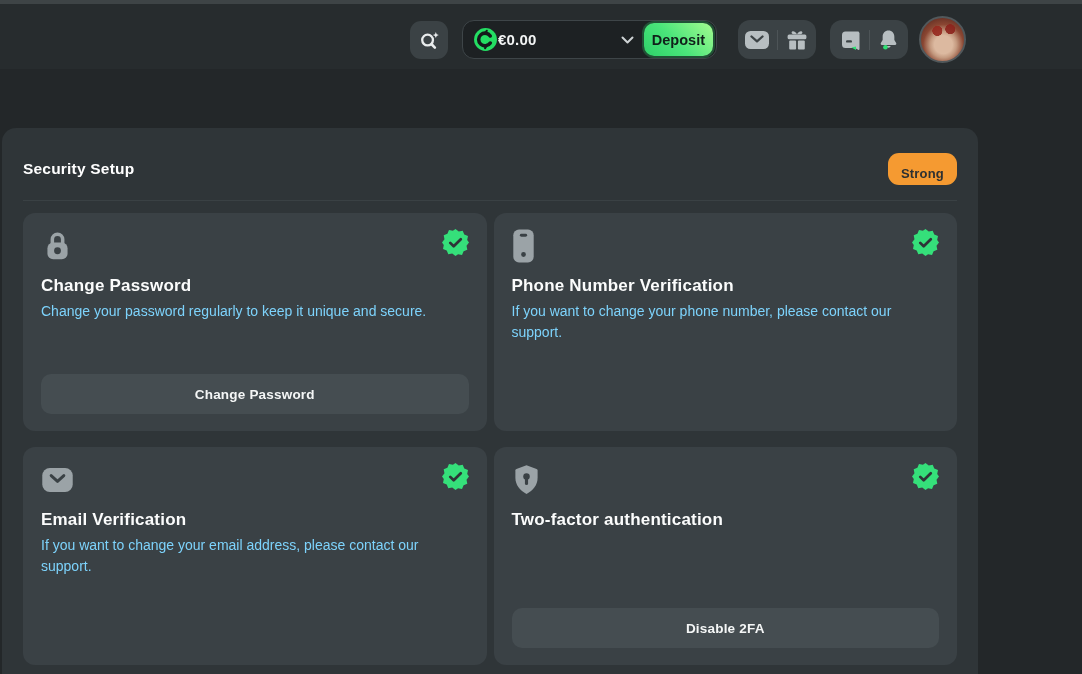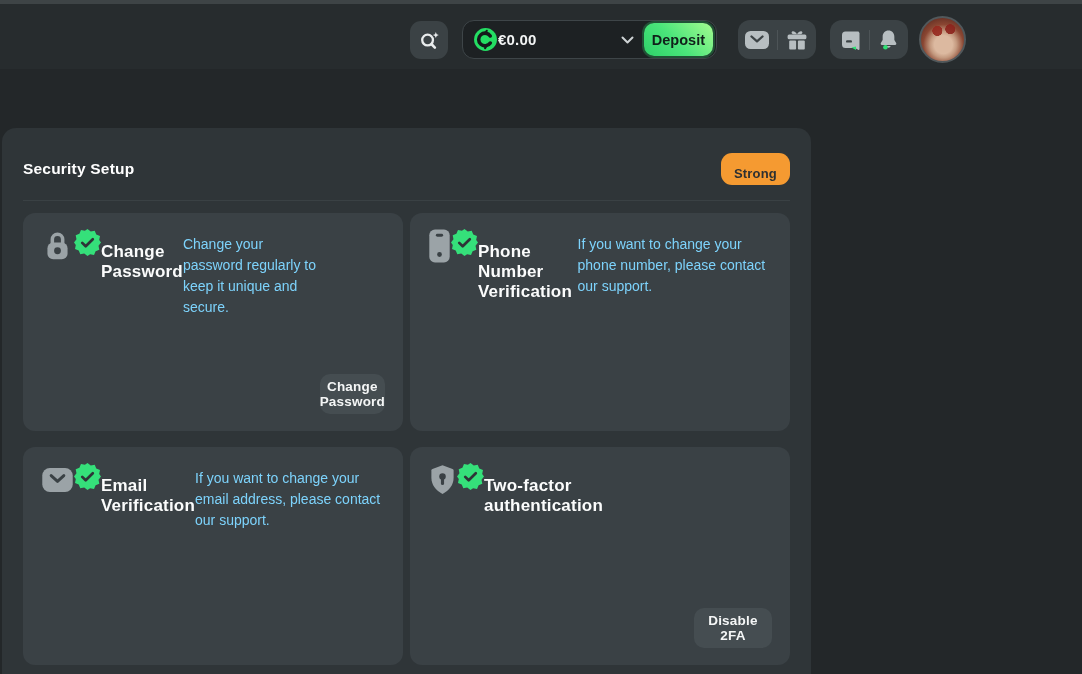--- a/index.html
+++ b/index.html
@@ -43,37 +43,37 @@
     position:absolute; left:919px; top:12px; width:47px; height:47px; border-radius:50%;
     border:2px solid #51585b; cursor:pointer; padding:0;
     background:
       radial-gradient(circle at 38% 30%, rgba(150,40,30,.9) 0 12%, transparent 13%),
       radial-gradient(circle at 68% 26%, rgba(140,35,28,.9) 0 11%, transparent 12%),
       radial-gradient(circle at 52% 62%, #dcb9a0 0 26%, #c49a80 38%, #8a4632 58%, #6b3326 78%, #4f251d 100%),
       #5a2c22;
   }
   
   .panel {
-    position:absolute; left:2px; top:128px; width:809px; height:546px;
+    position:absolute; left:2px; top:128px; width:976px; height:546px;
     background:#2f3538; border-radius:14px 14px 0 0;
   }
   .panel-head { display:flex; align-items:center; justify-content:space-between; padding:25px 21px 0 21px; }
   .panel-title { font-size:15.5px; font-weight:bold; color:#ffffff; letter-spacing:.2px; }
   .strength-badge {
     background:#f59a31; color:#2d3032; font-size:13px; font-weight:bold;
     padding:13px 13px 4px; border-radius:11px; letter-spacing:.2px;
   }
   .divider { height:1px; background:#3a4144; margin:15px 21px 0; }
   .grid {
     display:grid; grid-template-columns:1fr 1fr; column-gap:7px; row-gap:16px;
     margin:12px 21px 0;
   }
   .card {
     background:#3a4145; border-radius:12px; height:218px;
-    padding:16px 18px 17px; display:flex; flex-direction:row; position:relative;
+    padding:16px 18px 17px; display:flex; flex-direction:column; position:relative;
   }
   .card-top { display:flex; align-items:flex-start; justify-content:space-between; }
   .card-icon { display:flex; height:34px; align-items:center; }
   .verified { display:flex; }
   .card-title { font-size:17px; font-weight:bold; color:#fbfcfc; margin-top:13px; letter-spacing:.2px; }
   .card-desc { font-size:14px; line-height:21px; color:#7dd3fc; margin-top:5px; max-width:432px; }
   .card-btn {
     margin-top:auto; height:40px; border:none; border-radius:10px; cursor:pointer;
     background:#454d51; color:#f4f6f6; font-weight:bold; font-size:13.5px;
     font-family:inherit; letter-spacing:.2px;

